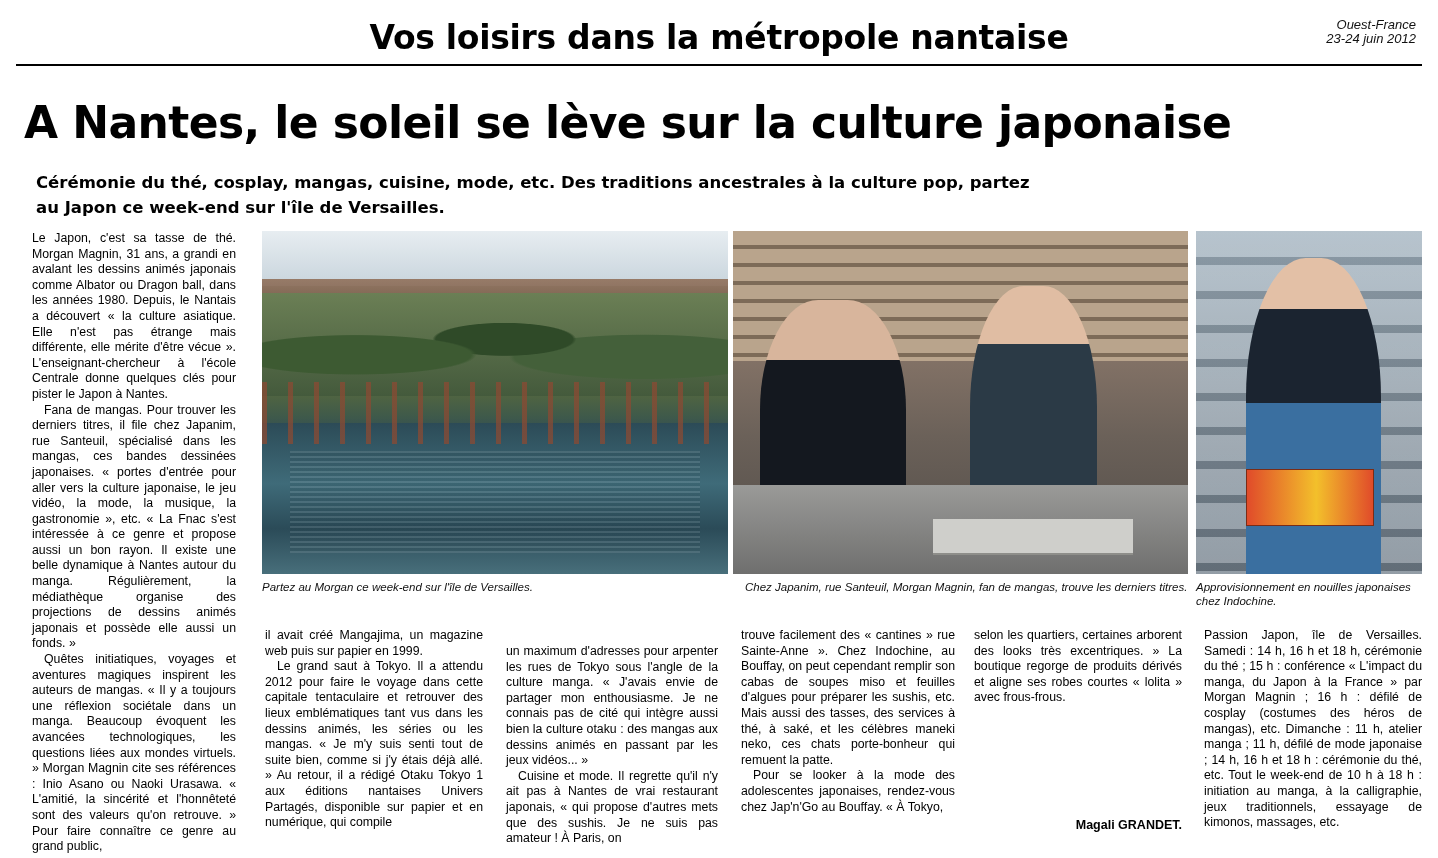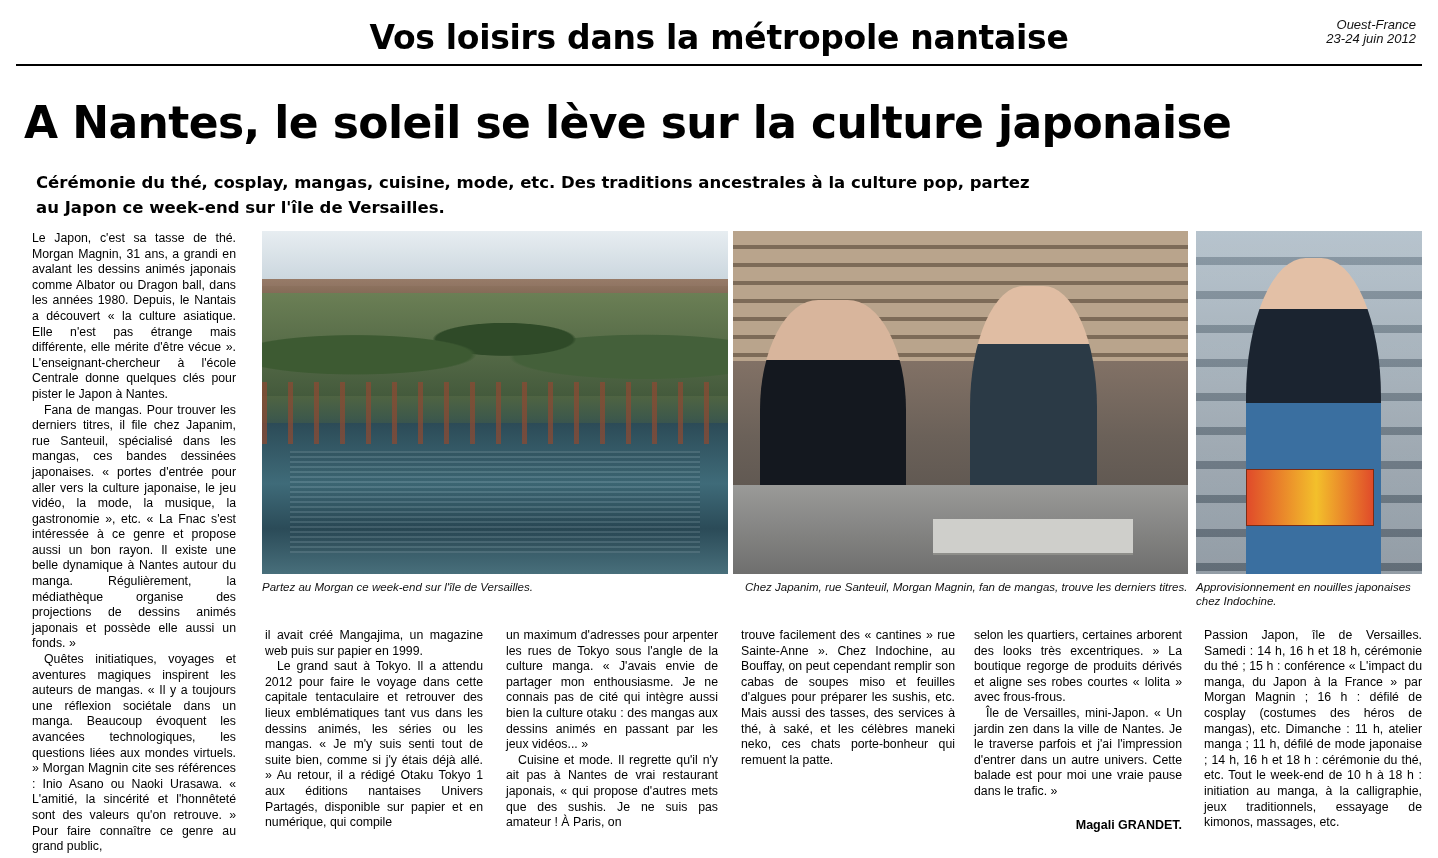--- a/index.html
+++ b/index.html
@@ -102,21 +102,21 @@
     font-size:12.3px;line-height:15.6px;
     text-align:justify;
     color:#000;
   }
   .col p{margin:0 0 0 8px;text-indent:0;}
   .col p + p{margin-top:0px;}
   .col .ind{text-indent:12px;}
 
   .c1{left:24px;top:231px;width:212px;}
   .c2{left:257px;top:628px;width:226px;}
-  .c3{left:498px;top:628px;width:220px;}
+  .c3{left:498px;top:644px;width:220px;}
   .c4{left:733px;top:628px;width:222px;}
   .c5{left:966px;top:628px;width:216px;}
   .c6{left:1196px;top:628px;width:226px;}
 
   .signature{
     position:absolute;left:966px;top:818px;width:216px;text-align:right;
     font-weight:bold;font-size:12.5px;
   }
 </style>
 </head>
@@ -173,25 +173,25 @@
     <p class="ind">Le grand saut à Tokyo. Il a attendu 2012 pour faire le voyage dans cette capitale tentaculaire et retrouver des lieux emblématiques tant vus dans les dessins animés, les séries ou les mangas. « Je m'y suis senti tout de suite bien, comme si j'y étais déjà allé. » Au retour, il a rédigé Otaku Tokyo 1 aux éditions nantaises Univers Partagés, disponible sur papier et en numérique, qui compile</p>
   </div>
 
   <div class="col c3">
     <p>un maximum d'adresses pour arpenter les rues de Tokyo sous l'angle de la culture manga. « J'avais envie de partager mon enthousiasme. Je ne connais pas de cité qui intègre aussi bien la culture otaku : des mangas aux dessins animés en passant par les jeux vidéos... »</p>
     <p class="ind">Cuisine et mode. Il regrette qu'il n'y ait pas à Nantes de vrai restaurant japonais, « qui propose d'autres mets que des sushis. Je ne suis pas amateur ! À Paris, on</p>
   </div>
 
   <div class="col c4">
     <p>trouve facilement des « cantines » rue Sainte-Anne ». Chez Indochine, au Bouffay, on peut cependant remplir son cabas de soupes miso et feuilles d'algues pour préparer les sushis, etc. Mais aussi des tasses, des services à thé, à saké, et les célèbres maneki neko, ces chats porte-bonheur qui remuent la patte.</p>
+    <p class="ind">Pour se looker à la mode des adolescentes japonaises, rendez-vous chez Jap'n'Go au Bouffay. « À Tokyo,</p>
   </div>
 
   <div class="col c5">
     <p>selon les quartiers, certaines arborent des looks très excentriques. » La boutique regorge de produits dérivés et aligne ses robes courtes « lolita » avec frous-frous.</p>
-    <p class="ind">Île de Versailles, mini-Japon. « Un jardin zen dans la ville de Nantes. Je le traverse parfois et j'ai l'impression d'entrer dans un autre univers. Cette balade est pour moi une vraie pause dans le trafic. »</p>
   </div>
 
   <div class="col c6">
     <p>Passion Japon, île de Versailles. Samedi : 14 h, 16 h et 18 h, cérémonie du thé ; 15 h : conférence « L'impact du manga, du Japon à la France » par Morgan Magnin ; 16 h : défilé de cosplay (costumes des héros de mangas), etc. Dimanche : 11 h, atelier manga ; 11 h, défilé de mode japonaise ; 14 h, 16 h et 18 h : cérémonie du thé, etc. Tout le week-end de 10 h à 18 h : initiation au manga, à la calligraphie, jeux traditionnels, essayage de kimonos, massages, etc.</p>
   </div>
 
   <div class="signature">Magali GRANDET.</div>
 
 </div>
 

